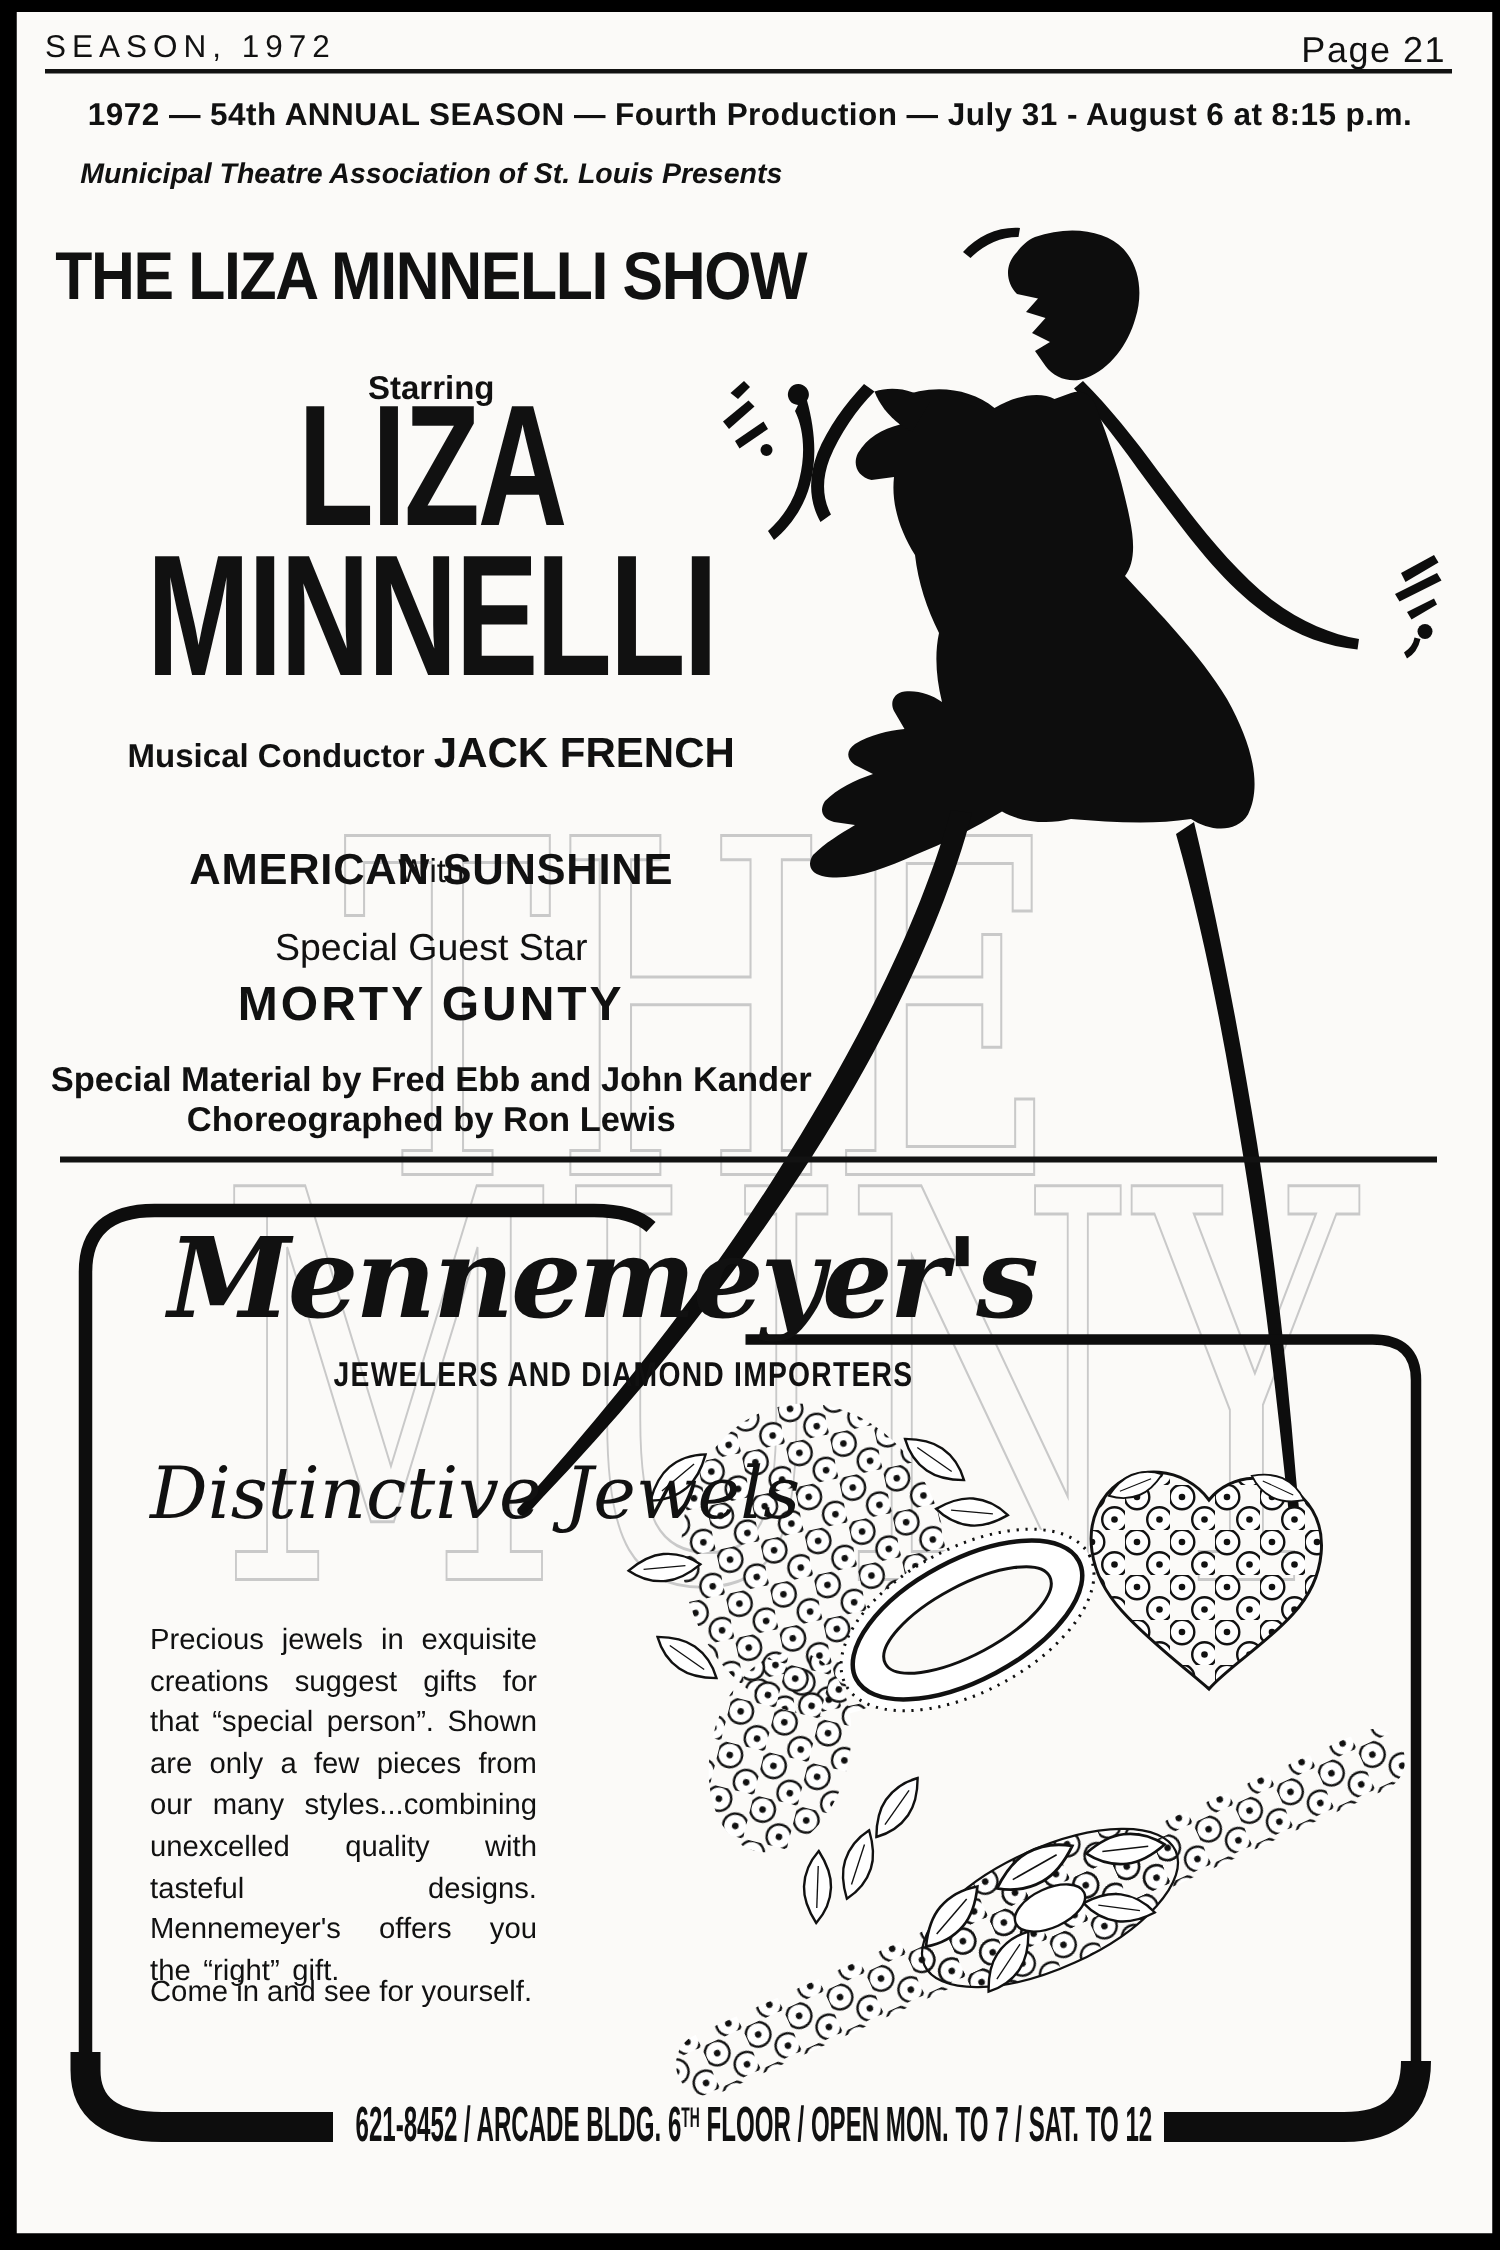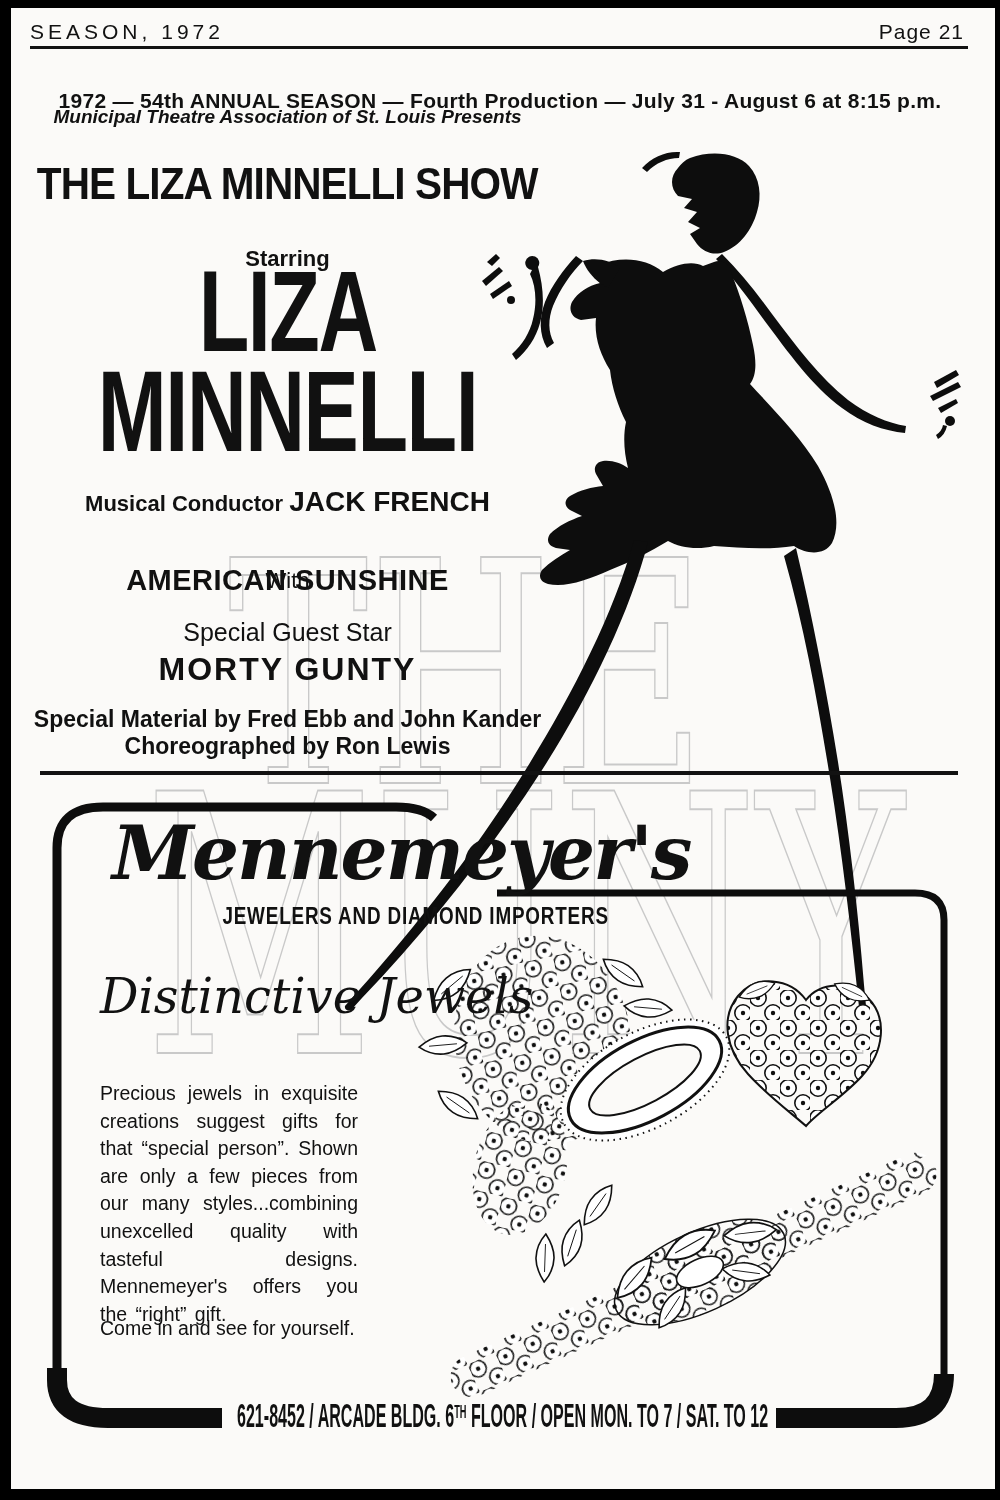--- a/index.html
+++ b/index.html
@@ -10,22 +10,22 @@
     color:#111;
   }
   .paper { position:absolute; left:11px; top:8px; right:5px; bottom:11px; background:#fbfaf8; }
   .abs { position:absolute; }
   .col { position:absolute; left:0; width:575px; text-align:center; }
   .rule { position:absolute; background:#121212; }
   svg.layer { position:absolute; left:0; top:0; pointer-events:none; }
 
   
   .hdr-left { left:30px; top:20px; font-size:21px; font-weight:500; letter-spacing:4px; }
-  .hdr-right { right:36px; top:20px; font-size:21px; font-weight:500; letter-spacing:1px; }
-  .prod-line { left:0; top:65px; width:1000px; text-align:center; font-size:21px; font-weight:bold; letter-spacing:.3px;margin-top:24px; }
+  .hdr-right { right:36px; top:20px; font-size:24px; font-weight:500; letter-spacing:1px; }
+  .prod-line { left:0; top:65px; width:1000px; text-align:center; font-size:21px; font-weight:bold; letter-spacing:.3px; }
 
   
   .presents { top:106px; font-size:19px; font-weight:bold; font-style:italic; }
   .premiere { top:133px; font-size:19px; font-weight:bold; font-style:italic; }
   .show-title { top:158px; font-size:45px; font-weight:bold; white-space:nowrap; }
   .show-title span { display:inline-block; transform:scaleX(.9); transform-origin:center; letter-spacing:-1px; }
   .starring { top:246px; font-size:22px; font-weight:bold; }
   .bigname { font-size:115px; font-weight:bold; line-height:1; white-space:nowrap; }
   .bigname span { display:inline-block; transform:scaleX(.72); transform-origin:center; letter-spacing:-2px; }
   .liza { top:254px; }

